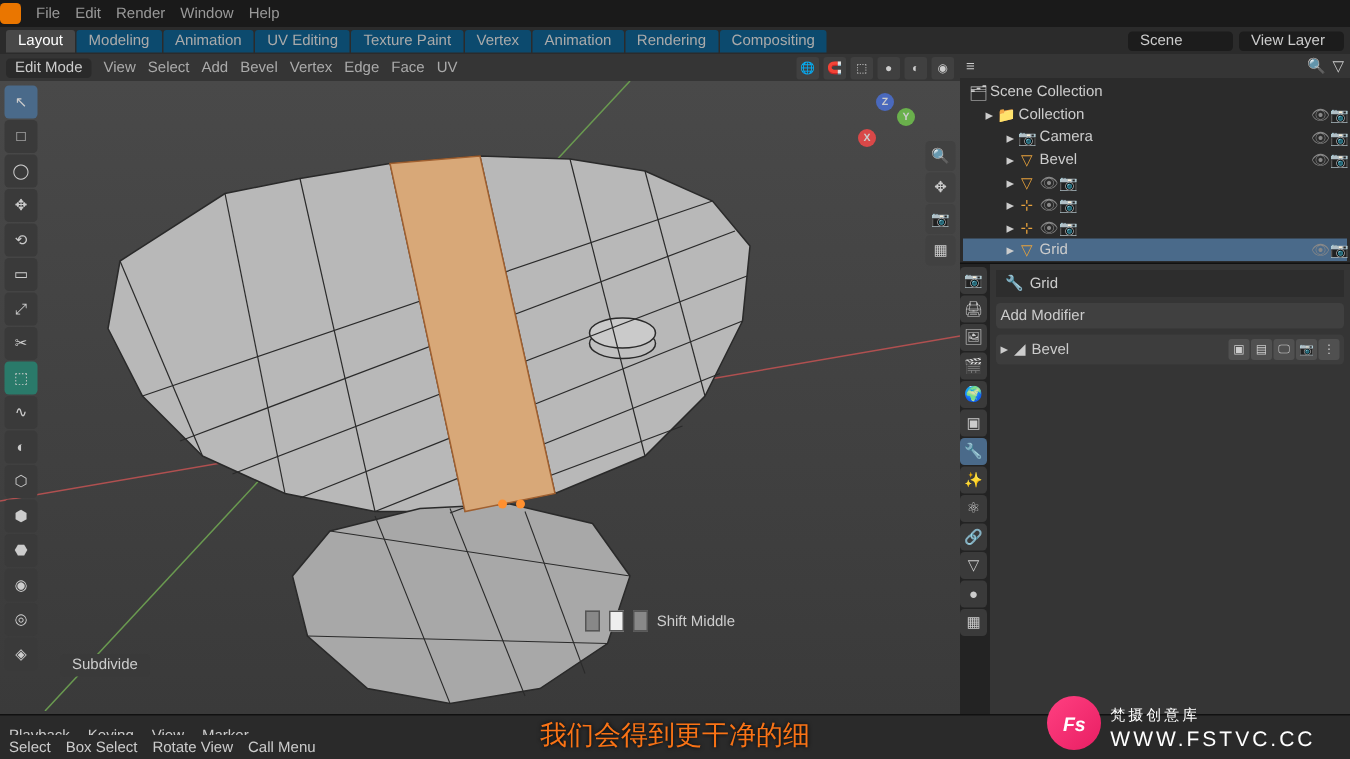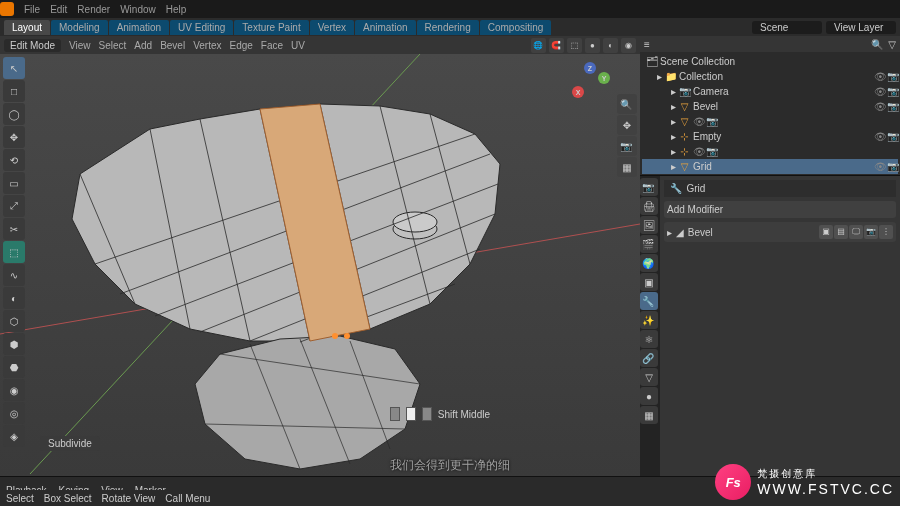--- a/index.html
+++ b/index.html
@@ -27,22 +27,22 @@
 .toolbar-r .tool{width:20px;height:20px;background:#414141}
 .vinfo{position:absolute;left:30px;top:6px;font-size:9px;color:#ddd;z-index:4}
 .gizmo{position:absolute;right:30px;top:8px;width:40px;height:40px;z-index:4}
 .gizmo .ball{position:absolute;width:12px;height:12px;border-radius:50%;display:flex;align-items:center;justify-content:center;font-size:7px;font-weight:bold}
 svg.mesh{position:absolute;left:0;top:0;z-index:1}
 .statusbar{position:absolute;bottom:0;left:0;right:0;height:16px;background:#2a2a2a;display:flex;align-items:center;gap:10px;padding:0 6px;color:#888}
 .timeline{height:28px;background:#2a2a2a;display:flex;align-items:center;border-top:1px solid #111}
 .keyhint{position:absolute;bottom:55px;right:150px;color:#eee;font-size:14px;z-index:6;display:flex;align-items:center;gap:6px}
 .keyhint .sq{width:10px;height:14px;background:#888;border:1px solid #555}
 .keyhint .sq.light{background:#eee}
-.subtitle{position:absolute;bottom:32px;left:50%;transform:translateX(-50%);font-size:12px;color:#a3a3a3;z-index:6;text-shadow:0 0 3px #000}
-.watermark{position:absolute;bottom:6px;right:6px;display:flex;align-items:center;gap:6px;z-index:7}
+.subtitle{position:absolute;bottom:4px;left:50%;transform:translateX(-50%);font-size:18px;color:#f97316;z-index:6;text-shadow:0 0 3px #000}
+.watermark{position:absolute;bottom:6px;right:23px;display:flex;align-items:flex-end;gap:6px;z-index:7}
 .wm-badge{width:36px;height:36px;background:linear-gradient(135deg,#ff4081,#e91e63);border-radius:50%;color:#fff;display:flex;align-items:center;justify-content:center;font-size:13px;font-style:italic;font-weight:bold}
 .wm-text{color:#fff;font-size:10px;letter-spacing:2px}
 .rpanel{width:260px;background:#2b2b2b;display:flex;flex-direction:column}
 .outliner{height:140px;background:#2b2b2b;border-bottom:1px solid #111;overflow:hidden}
 .outliner .hdr{height:16px;background:#353535;display:flex;align-items:center;padding:0 4px;gap:4px}
 .tree{padding:2px}
 .trow{display:flex;align-items:center;height:15px;gap:3px;padding-left:4px}
 .trow.sel{background:#4a6a8a}
 .trow .ind{display:inline-block}
 .trow .ico{width:11px;text-align:center}
@@ -241,21 +241,20 @@
             <span class="ico" style="color:#e8a23c">▽</span>
             <span class="tog">
               <span>👁</span>
               <span>📷</span>
             </span>
           </div>
           <div class="trow">
             <span class="ind" style="width:22px"></span>
             <span>▸</span>
             <span class="ico" style="color:#e8a23c">⊹</span>
-            <span class="lbl">Empty</span>
             <span class="tog">
               <span>👁</span>
               <span>📷</span>
             </span>
           </div>
           <div class="trow">
             <span class="ind" style="width:22px"></span>
             <span>▸</span>
             <span class="ico" style="color:#e8a23c">⊹</span>
             <span class="tog">

